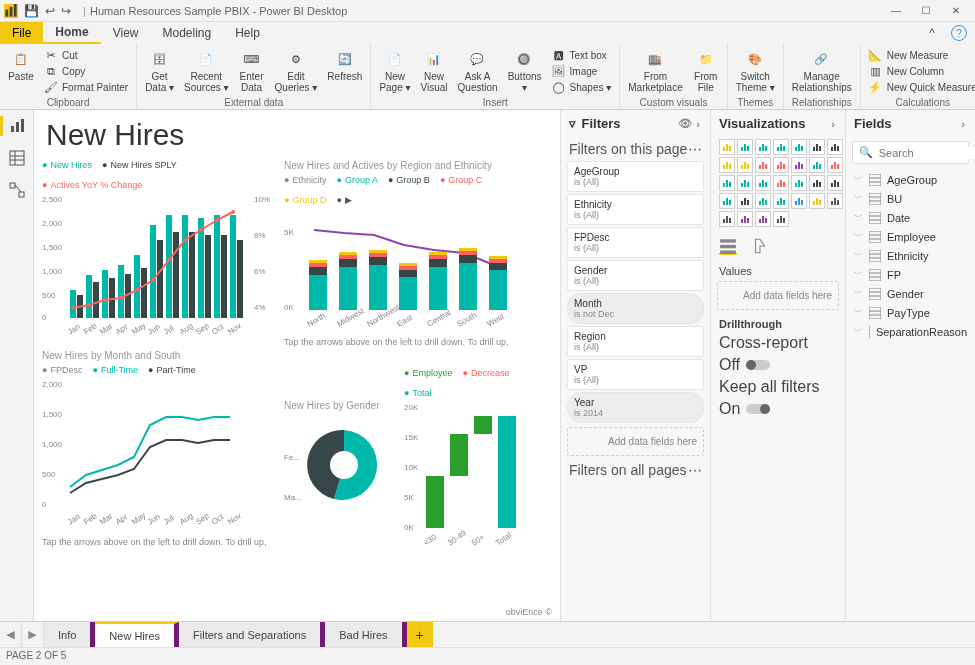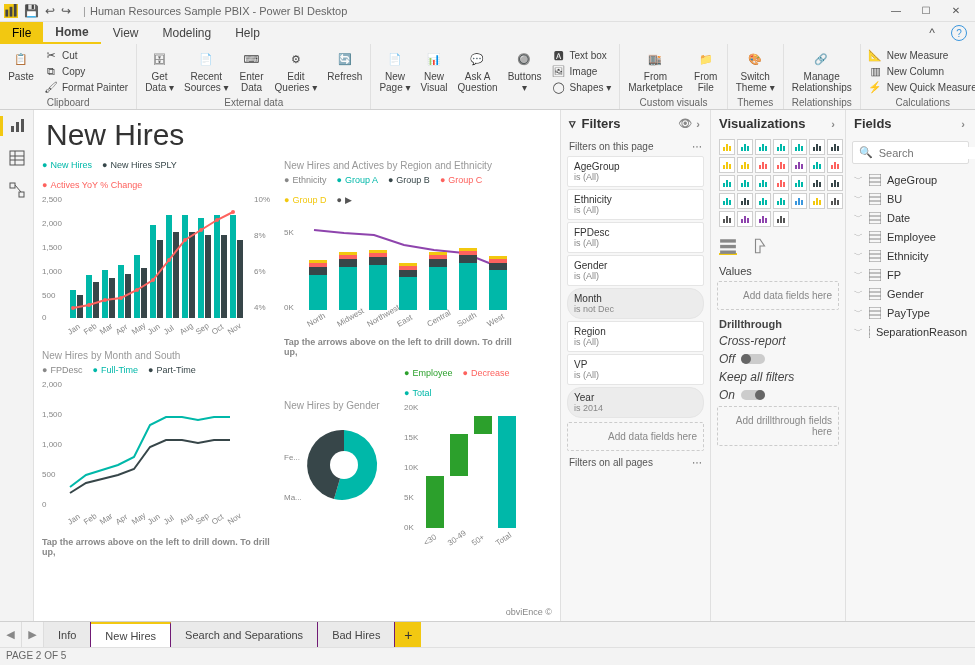--- a/index.html
+++ b/index.html
@@ -35,59 +35,59 @@
 .leftrail { width: 34px; background: #f3f3f3; border-right: 1px solid #e0e0e0; display: flex; flex-direction: column; align-items: center; padding-top: 6px; gap: 12px; }
 .leftrail .railbtn { width: 20px; height: 20px; display:flex; align-items:center; justify-content:center; color:#555;}
 .leftrail .railbtn.active { border-left: 3px solid #f2c811; width:100%; justify-content:center;}
 
 .canvas { flex: 1; background: #fff; position: relative; overflow: hidden; padding: 6px 8px; }
 .canvas h1 { font-size: 30px; font-weight: 300; color: #333; padding: 2px 0 8px 4px;}
 .chartbox { position: absolute; }
 .chartbox .ctitle { font-size: 10px; color: #999; margin-bottom: 4px; white-space:nowrap;}
 .legend { display: flex; gap: 10px; font-size: 9px; color: #555; flex-wrap:wrap;}
 .legend span::before { content:"●"; margin-right:3px;}
-.hint { font-size: 9px; color: #888; font-weight: bold; }
+.hint { font-size: 9px; color: #888; }
 .axis-lbl { font-size: 8px; fill: #888; }
 
 .pane { border-left: 1px solid #e0e0e0; background: #f7f7f7; display: flex; flex-direction: column; }
 .pane .paneheader { display: flex; align-items: center; padding: 6px 8px; font-size: 13px; font-weight: 600; color: #333; }
 .pane .paneheader .spacer { flex: 1; }
 .pane .paneheader .chev { color:#888; font-size:11px; padding:0 2px;}
 .filters-pane { width: 150px; }
 .viz-pane { width: 135px; }
 .fields-pane { width: 130px; }
 
-.filter-sect { font-size: 10px; color: #555; padding: 4px 8px 2px; display:flex; align-items:center;}
+.filter-sect { font-size: 14px; color: #555; padding: 4px 8px 2px; display:flex; align-items:center;}
 .filter-sect .spacer{flex:1;}
 .filter-card { background: #fff; border: 1px solid #e5e5e5; border-radius: 2px; margin: 2px 6px; padding: 4px 6px; font-size: 10px; }
 .filter-card.grey { background: #ececec; border-radius: 14px; }
 .filter-card .fname { color: #333; }
 .filter-card .fval { color: #888; font-size: 9px; }
 .filter-drop { border: 1px dashed #ccc; margin: 2px 6px; padding: 8px 6px; font-size: 10px; color: #888; text-align: right; border-radius:2px;}
 
 .viz-grid { display: grid; grid-template-columns: repeat(7, 16px); gap: 2px; padding: 2px 8px 6px; }
 .viz-ico { width: 16px; height: 16px; border: 1px solid #cfcfcf; background: #fff; display:flex; align-items:center; justify-content:center;}
 .viz-ico svg{width:12px;height:12px;}
 .toolrow { display:flex; gap:14px; padding: 4px 8px;}
 .toolrow .ticon{width:18px;height:18px;}
 .sect-label { font-size: 11px; color: #444; padding: 6px 8px 2px; }
-.togglerow { display:flex; align-items:center; gap:6px; font-size:12px; color:#444; padding:2px 8px;font-style:italic;}
+.togglerow { display:flex; align-items:center; gap:6px; font-size:16px; color:#444; padding:2px 8px;}
 .toggle { width: 24px; height: 10px; border-radius: 5px; background: #ccc; position:relative;}
 .toggle::after{content:"";width:10px;height:10px;border-radius:50%;background:#666;position:absolute;top:0;}
 .toggle.off::after{left:0;} .toggle.on::after{right:0;}
 
 .searchbox { margin: 4px 6px 6px; background: #fff; border: 1px solid #ddd; border-radius: 2px; display: flex; align-items: center; padding: 4px 6px; gap: 6px; }
 .searchbox input { border: none; outline: none; font-size: 11px; flex: 1; }
 .fieldrow { display: flex; align-items: center; gap: 6px; padding: 3px 8px; font-size: 11px; color: #333; }
 .fieldrow .exp { color: #888; font-size: 9px; }
 .fieldrow .tbl { width: 12px; height: 12px; }
 
 .tabstrip { height: 26px; background: #f3f3f3; border-top: 1px solid #d0d0d0; display: flex; align-items: stretch; }
 .tabstrip .nav { width: 22px; display:flex; align-items:center; justify-content:center; color:#888; border-right:1px solid #ddd;}
-.tabstrip .ptab { padding: 0 14px; display: flex; align-items: center; font-size: 11px; border-right: 1px solid #701a75; background:#eaeaea; cursor:pointer;}
+.tabstrip .ptab { padding: 0 14px; display: flex; align-items: center; font-size: 11px; border-right: 5px solid #701a75; background:#eaeaea; cursor:pointer;}
 .tabstrip .ptab.active { background: #fff; border-top:2px solid #f2c811;}
 .tabstrip .add { width: 26px; background: #f2c811; display:flex; align-items:center; justify-content:center; color:#333; font-size:14px;}
 
 .status { height: 18px; background: #f3f3f3; border-top: 1px solid #e0e0e0; font-size: 10px; color: #666; padding: 2px 6px; }
 </style>
 </head>
 <body>
 
 <div class="titlebar">
   <div class="logo">
@@ -204,20 +204,21 @@
         <div class="rbtn small">
             <div class="ico">🖼</div>
             <div class="lbl">Image</div>
           </div>
         <div class="rbtn small">
             <div class="ico">◯</div>
             <div class="lbl">Shapes ▾</div>
           </div>
       </div>
     </div>
+    <div class="grouplabel">Insert</div>
   </div>
   <div class="group">
     <div class="btns">
       <div class="rbtn">
           <div class="ico">🏬</div>
           <div class="lbl" style="white-space:pre;">From
 Marketplace</div>
         </div>
       <div class="rbtn">
           <div class="ico">📁</div>
@@ -838,21 +839,20 @@
         <span>Off</span>
         <div class="toggle off"></div>
       </div>
     <div class="togglerow">
         <span>Keep all filters</span>
       </div>
     <div class="togglerow">
         <span>On</span>
         <div class="toggle on"></div>
       </div>
-    <div class="filter-drop">Add drillthrough fields here</div>
   </div>
 
   <div class="pane fields-pane">
     <div class="paneheader">
         <span>Fields</span>
         <div class="spacer"></div>
         <span class="chev">›</span>
       </div>
     <div class="searchbox">
       <span>🔍</span>
@@ -943,19 +943,19 @@
       </div>
   </div>
 </div>
 
 <div class="tabstrip">
   <div class="nav">◀</div>
   <div class="nav">▶</div>
   <div id="ptabs" style="display:flex;">
       <div class="ptab">Info</div>
       <div class="ptab active">New Hires</div>
-      <div class="ptab">Search and Separations</div>
+      <div class="ptab">Filters and Separations</div>
       <div class="ptab">Bad Hires</div>
     </div>
   <div class="add">+</div>
 </div>
 
 <div class="status">PAGE 2 OF 5</div>
 
 </body></html>

